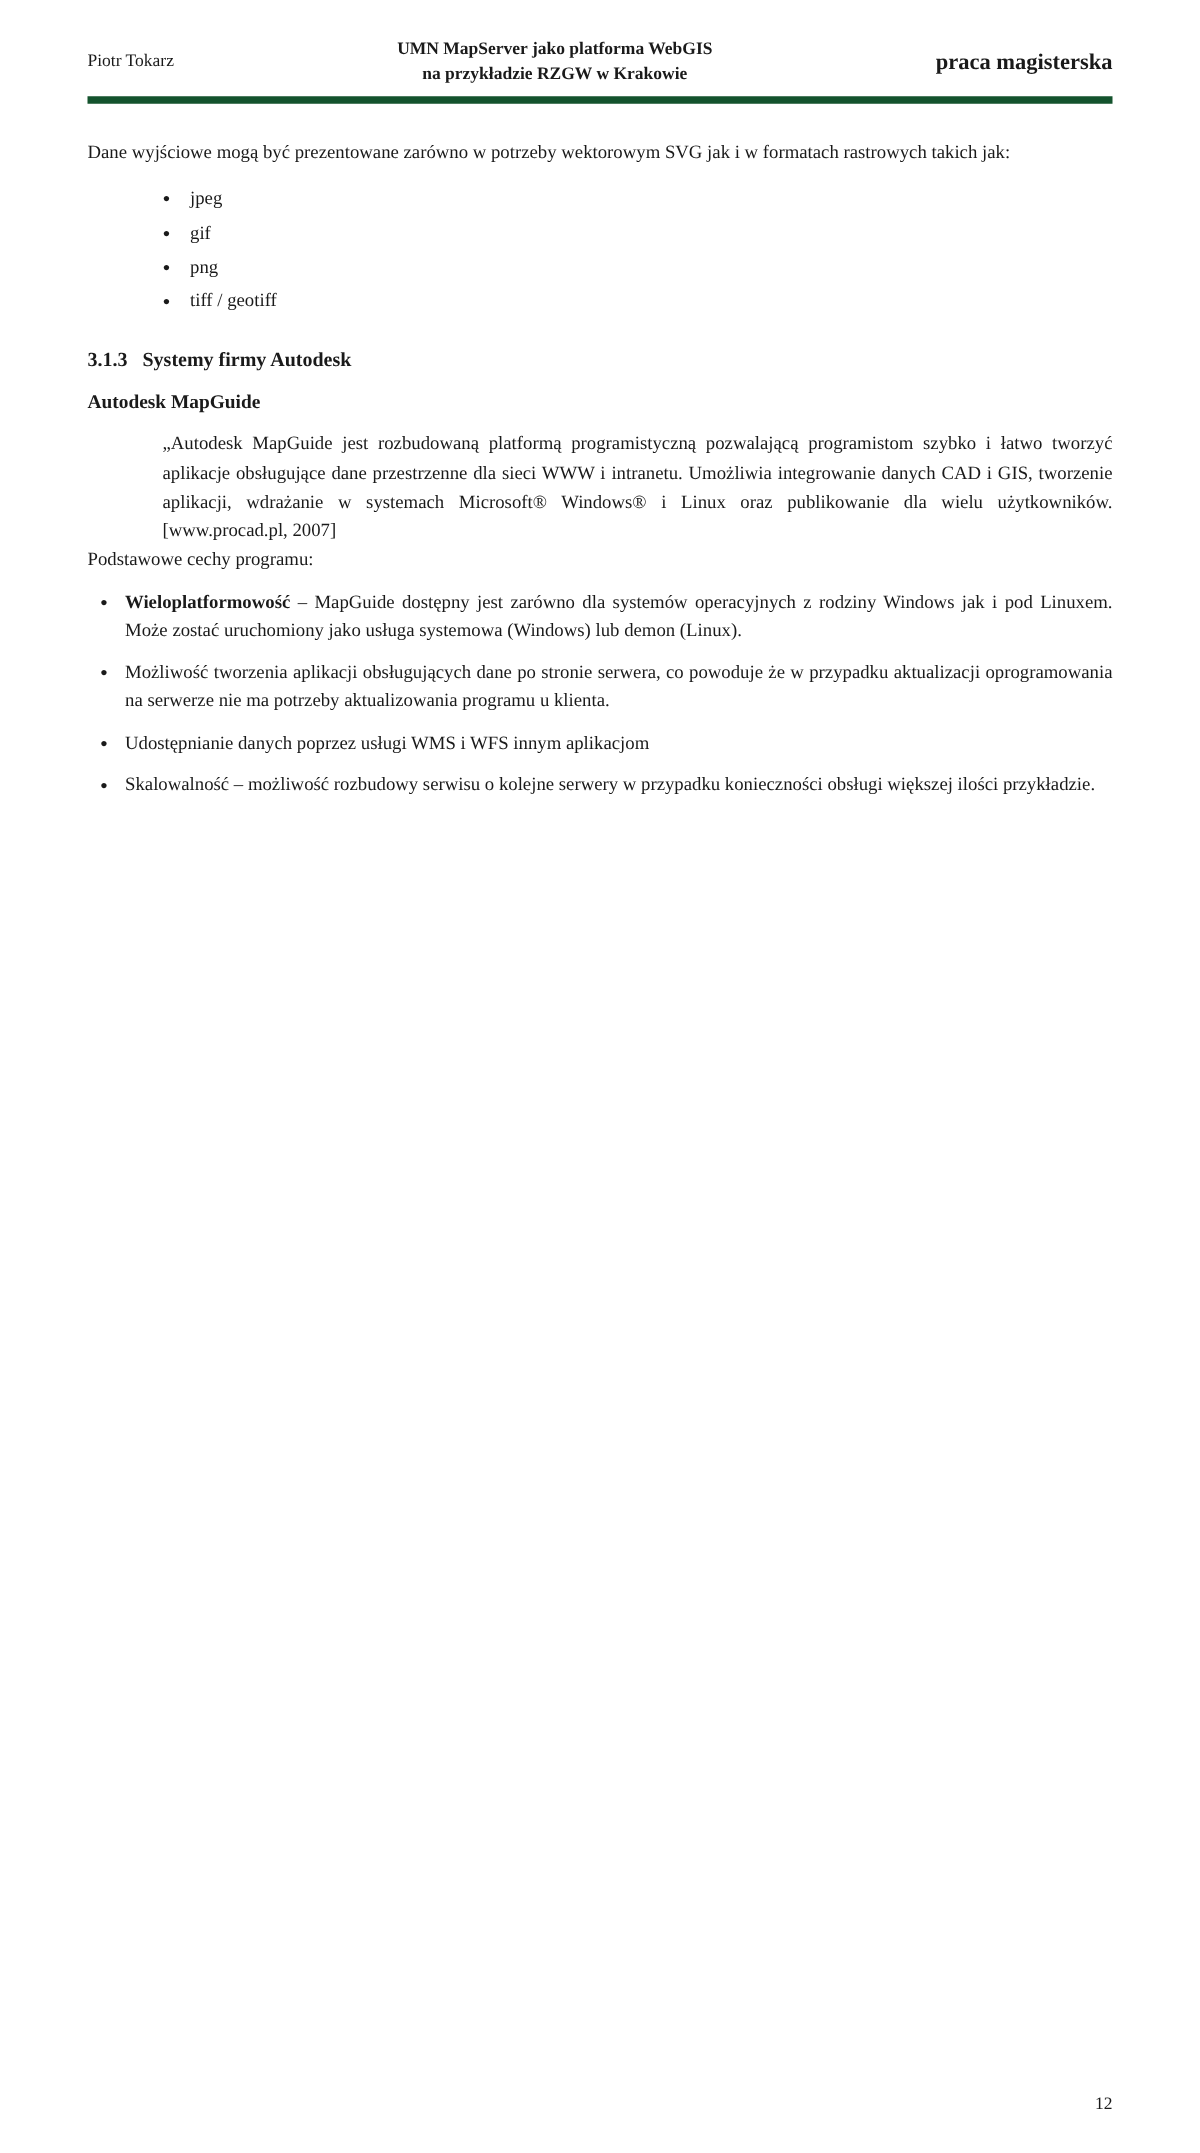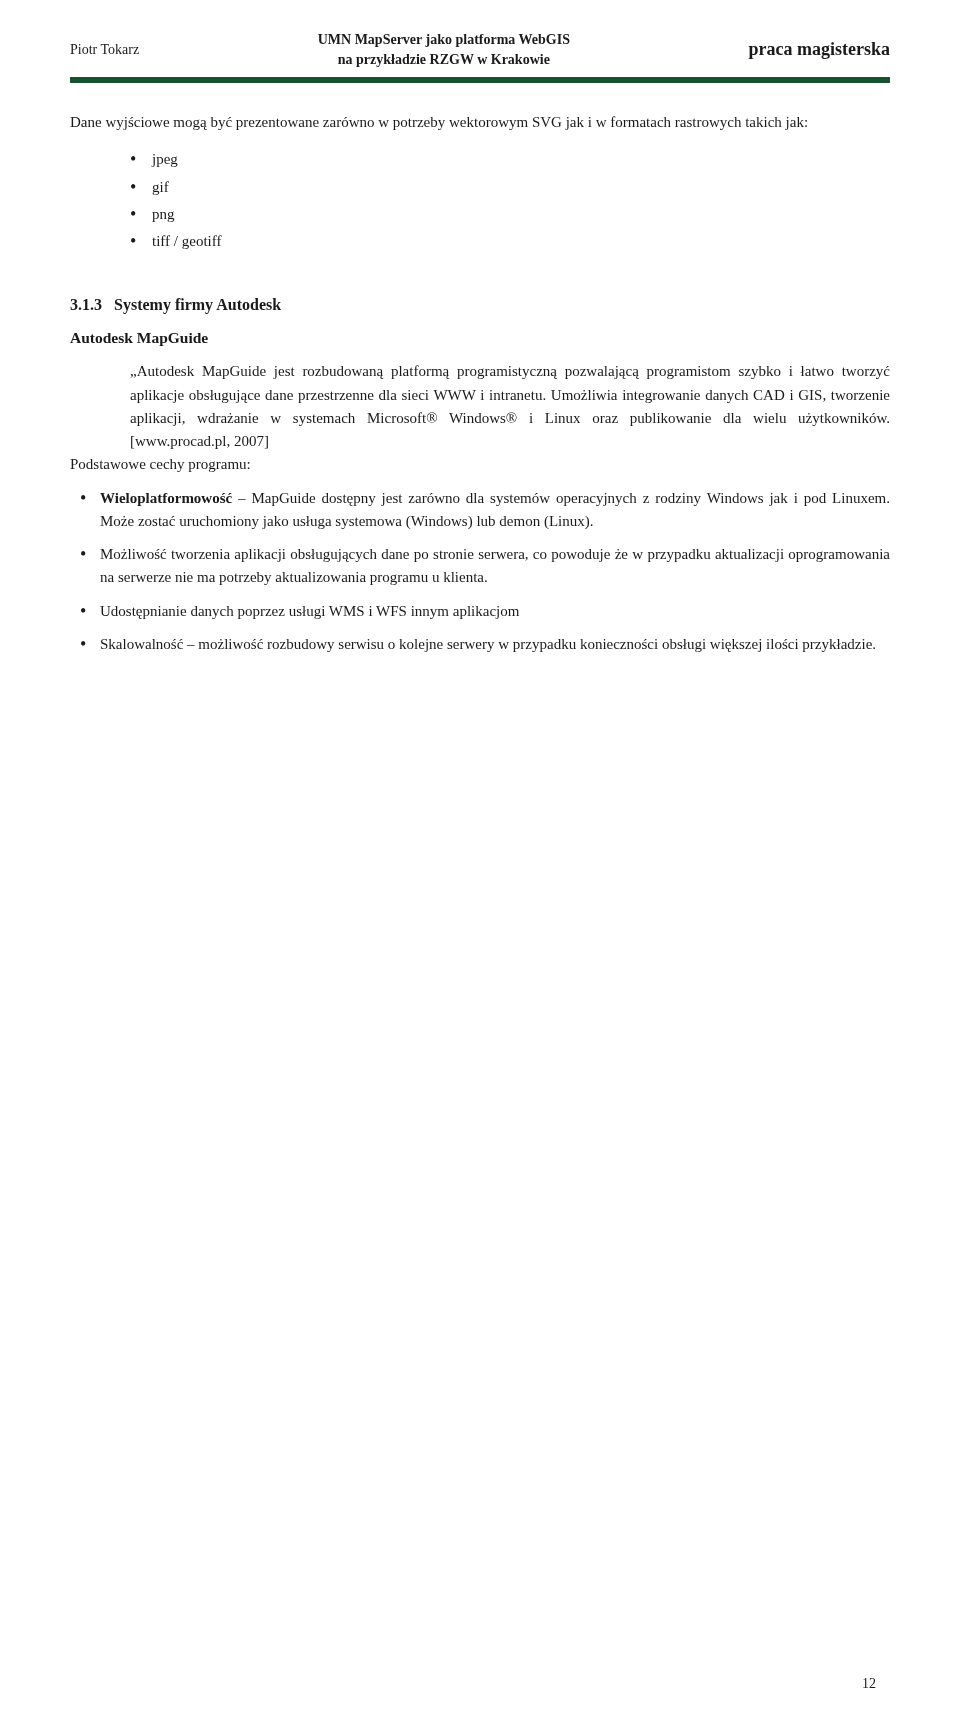--- a/index.html
+++ b/index.html
@@ -83,21 +83,21 @@
       left: 0;
       top: 0;
       font-size: 18px;
       line-height: 1.3;
     }
 
     
     .section-heading {
       font-size: 16px;
       font-weight: bold;
-      margin-top: 40px;
+      margin-top: 24px;
       margin-bottom: 8px;
     }
 
     .subsection-heading {
       font-size: 15.5px;
       font-weight: bold;
       margin-bottom: 10px;
     }
 
     
@@ -137,21 +137,21 @@
       left: 10px;
       top: 0;
       font-size: 18px;
       line-height: 1.3;
     }
 
     
     .page-number {
       position: absolute;
       bottom: 30px;
-      right: 84px;
+      right: 70px;
       font-size: 14px;
     }
   </style>
 </head>
 <body>
 
 <div class="page">
 
   <div class="header">
     <div class="header-left">Piotr Tokarz</div>

